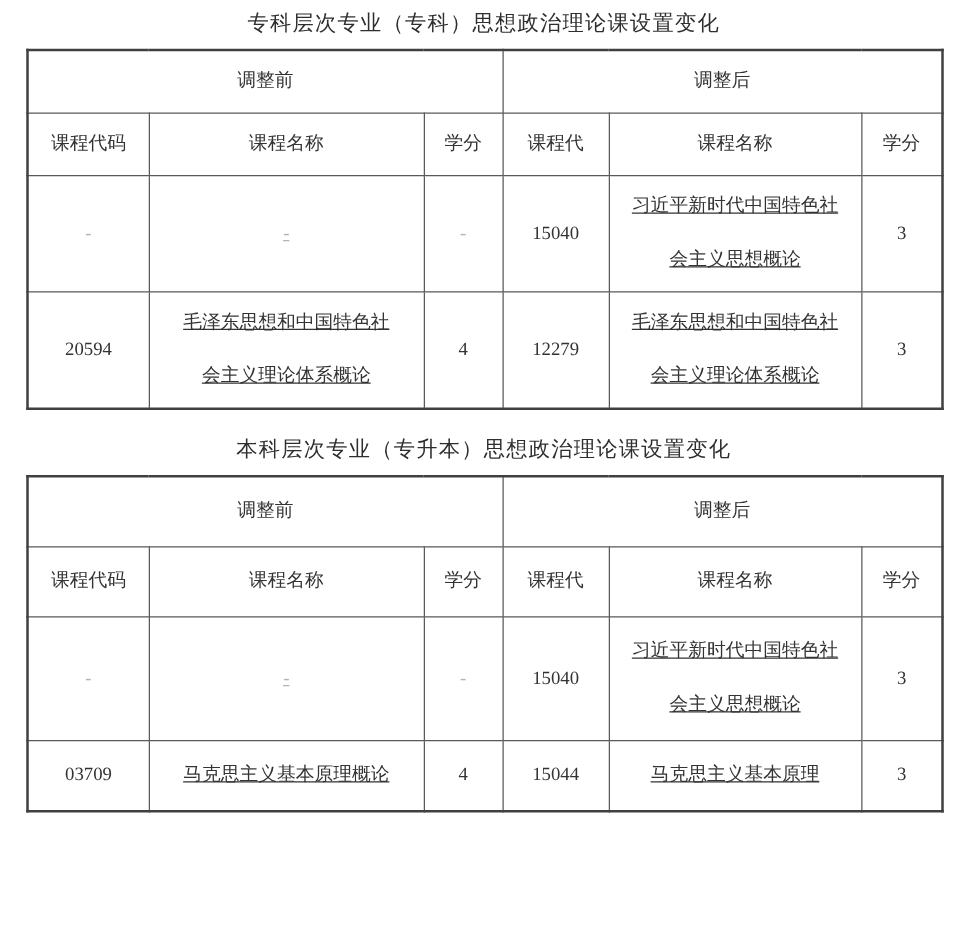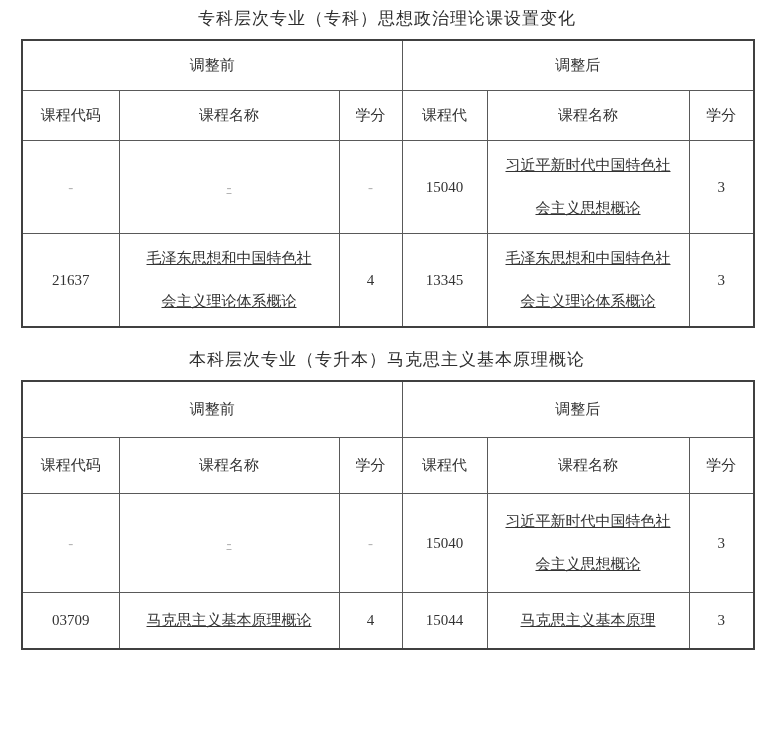--- a/index.html
+++ b/index.html
@@ -97,33 +97,33 @@
       <tr>
         <td class="dash">-</td>
         <td class="dash name">-</td>
         <td class="dash">-</td>
         <td>15040</td>
         <td class="name">习近平新时代中国特色社
 会主义思想概论</td>
         <td>3</td>
       </tr>
       <tr>
-        <td>21637</td>
+        <td>20594</td>
         <td class="name">毛泽东思想和中国特色社
 会主义理论体系概论</td>
         <td>4</td>
-        <td>13345</td>
+        <td>12279</td>
         <td class="name">毛泽东思想和中国特色社
 会主义理论体系概论</td>
         <td>3</td>
       </tr>
     </tbody>
   </table>
 
-  <div class="table-title t2-title">本科层次专业（专升本）马克思主义基本原理概论</div>
+  <div class="table-title t2-title">本科层次专业（专升本）思想政治理论课设置变化</div>
 
   <table class="course-table t2">
     <colgroup>
       <col class="c-code1">
         <col class="c-name1">
         <col class="c-credit1">
       <col class="c-code2">
         <col class="c-name2">
         <col class="c-credit2">
     </colgroup>

